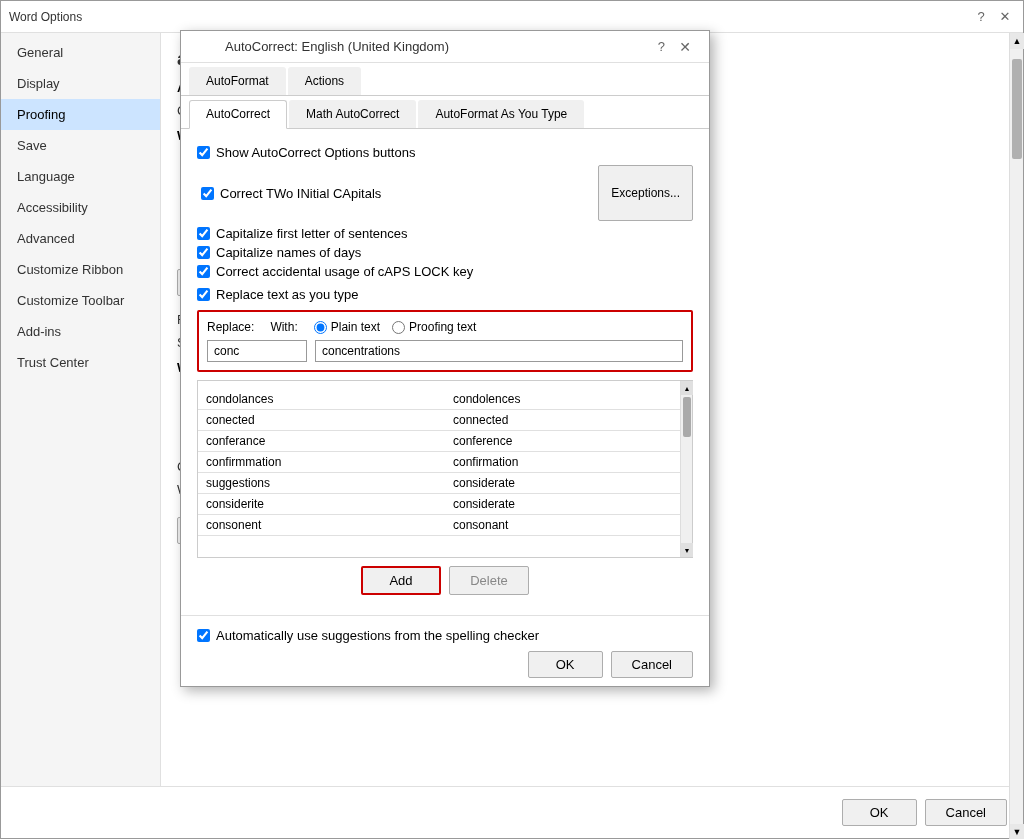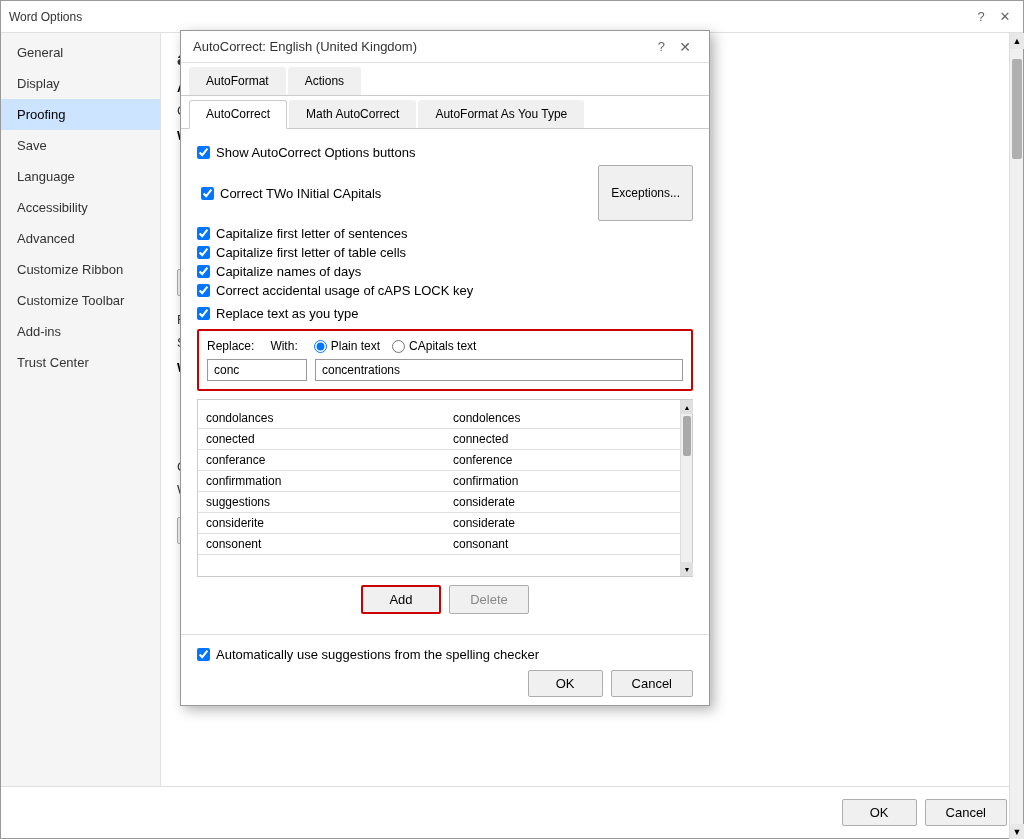--- a/index.html
+++ b/index.html
@@ -164,20 +164,21 @@
       display: flex;
       align-items: center;
       padding: 0 12px;
       border-bottom: 1px solid #e0e0e0;
       justify-content: space-between;
     }
 
     .dialog-title {
       font-size: 13px;
       color: #333;
+      margin-left: 32px;
     }
 
     .dialog-title-controls {
       display: flex;
       gap: 8px;
       align-items: center;
     }
 
     .dialog-close-btn {
       width: 24px;
@@ -563,24 +564,20 @@
         <label>Correct TWo INitial CApitals</label>
       </div>
       <button class="exceptions-btn">Exceptions...</button>
     </div>
 
     <div class="dialog-checkbox-row">
       <input type="checkbox" checked="" style="">
       <label>Capitalize first letter of sentences</label>
     </div>
 
-    <div class="dialog-checkbox-row">
-      <input type="checkbox" checked="" style="">
-      <label>Capitalize first letter of table cells</label>
-    </div>
 
     <div class="dialog-checkbox-row">
       <input type="checkbox" checked="" style="">
       <label>Capitalize names of days</label>
     </div>
 
     <div class="dialog-checkbox-row">
       <input type="checkbox" checked="" style="">
       <label>Correct accidental usage of cAPS LOCK key</label>
     </div>
@@ -594,21 +591,21 @@
       <div class="replace-header">
         <span class="replace-label">Replace:</span>
         <span class="with-label">With:</span>
         <div class="radio-group">
           <div class="radio-option">
             <input type="radio" name="textformat" checked="" style="">
             <span>Plain text</span>
           </div>
           <div class="radio-option">
             <input type="radio" name="textformat" style="">
-            <span>CApitals text</span>
+            <span>Proofing text</span>
           </div>
         </div>
       </div>
       <div class="replace-inputs">
         <input type="text" class="replace-input" value="conc" style="">
         <input type="text" class="replace-input-wide" value="concentrations" style="">
       </div>
     </div>
 
     <div class="table-container">

